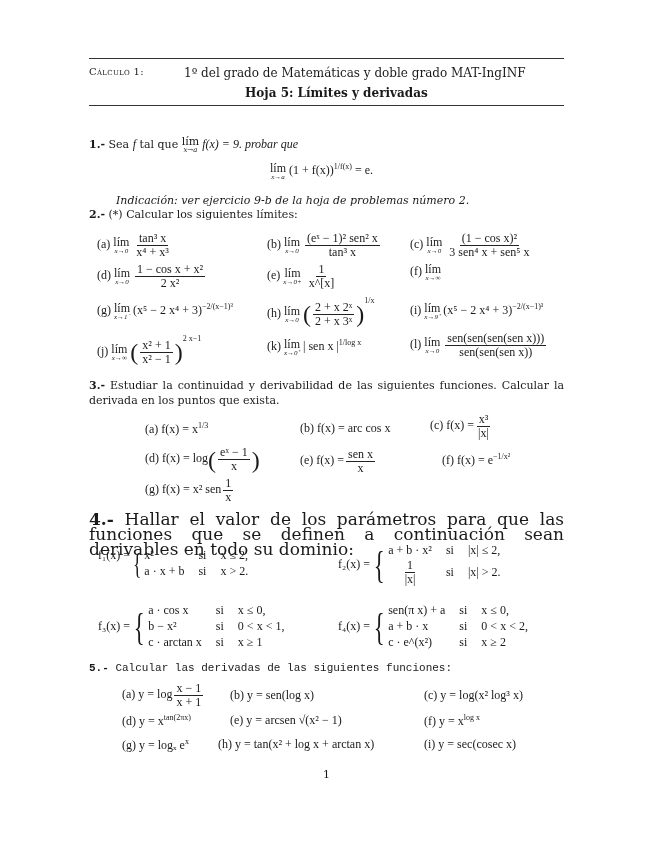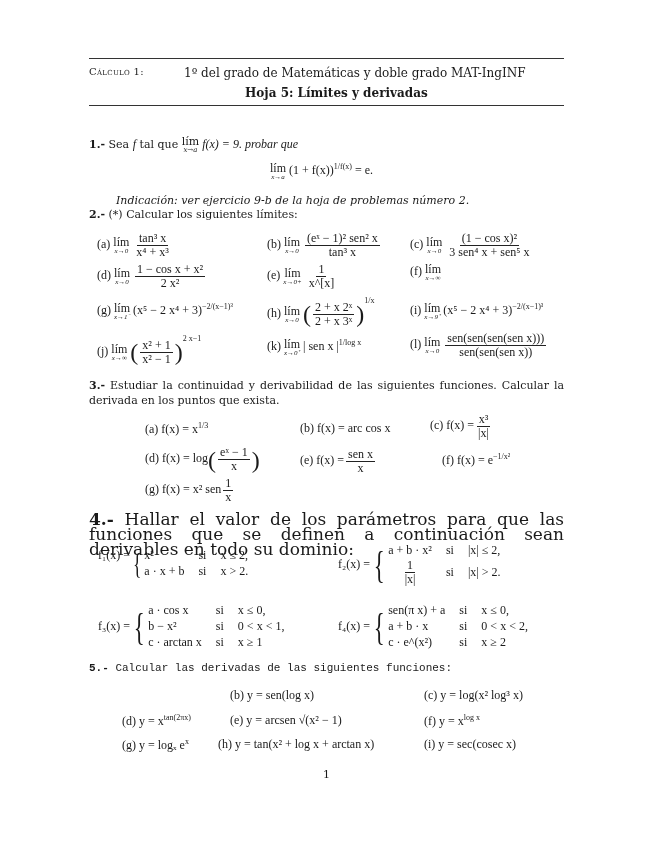--- a/index.html
+++ b/index.html
@@ -270,20 +270,26 @@
         <span>si</span>
         <span>x ≥ 2</span>
     </div>
   </div>
 
   <div class="abs" style="left:89px; top:662px; font-size:11px;font-family:Liberation Mono, monospace;">
     <span class="b">5.-</span>
     <span>Calcular las derivadas de las siguientes funciones:</span>
   </div>
 
+  <div class="abs ex" style="left:122px; top:682px;">
+    <span>(a)</span> <span>y = log</span><span class="frac">
+        <span class="num">x − 1</span>
+        <span class="den">x + 1</span>
+      </span>
+  </div>
   <div class="abs ex" style="left:230px; top:688px;">
     <span>(b)</span> <span>y = sen(log x)</span>
   </div>
   <div class="abs ex" style="left:424px; top:688px;text-align:right;">
     <span>(c)</span> <span>y = log(x² log³ x)</span>
   </div>
   <div class="abs ex" style="left:122px; top:713px;">
     <span>(d)</span> <span>y = x</span><sup>tan(2πx)</sup>
   </div>
   <div class="abs ex" style="left:230px; top:713px;">

